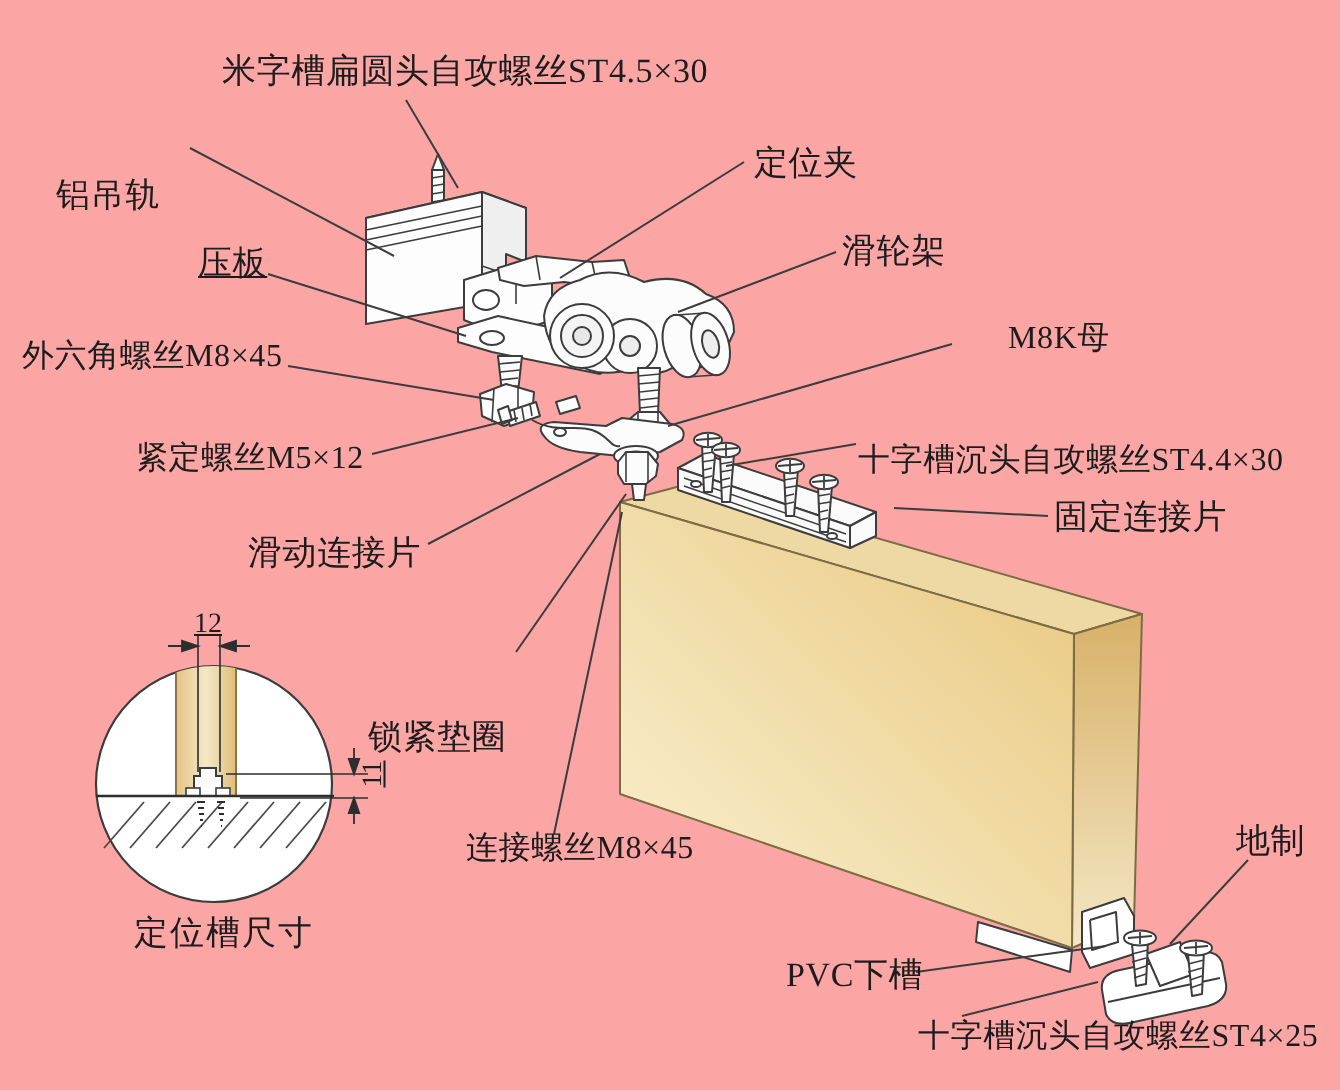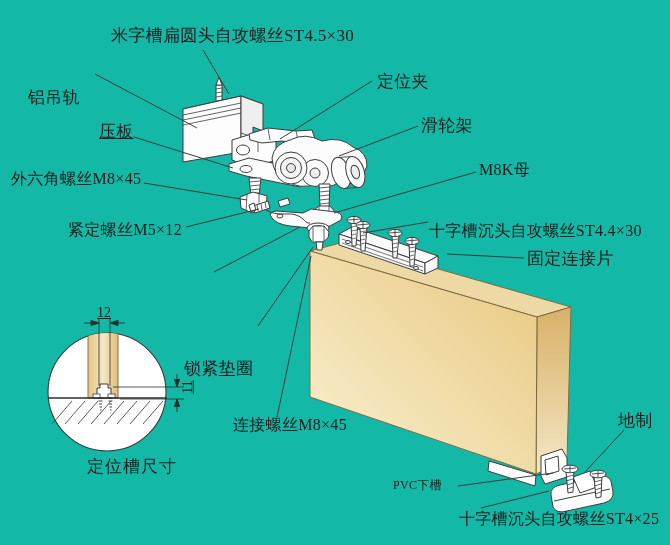--- a/index.html
+++ b/index.html
@@ -1,22 +1,22 @@
 <!DOCTYPE html>
 <html><head>
 <meta charset="utf-8">
 <style>
   html,body{margin:0;padding:0;background:#ffffff;}
-  #stage{position:relative;width:670px;height:545px;background:#14b8a6;overflow:hidden;
+  #stage{position:relative;width:670px;height:545px;background:#fca5a5;overflow:hidden;
          font-family:"Liberation Serif","DejaVu Serif",serif;color:#1a1a1a;}
   #stage svg{position:absolute;left:0;top:0;}
   .lbl{position:absolute;font-size:16px;line-height:1.1;white-space:nowrap;letter-spacing:0.3px;color:#1c1c1c;}
   .dim{position:absolute;font-size:14px;line-height:1;white-space:nowrap;color:#1c1c1c;text-decoration:underline;}
   .rot{transform:rotate(-90deg);transform-origin:center center;}
-  .caption{font-size:17px;letter-spacing:1px;margin-left:20px;}
+  .caption{font-size:17px;letter-spacing:1px;}
 </style>
 </head>
 <body>
 
 <div id="stage">
 
 <svg width="670" height="545" viewBox="0 0 670 545">
   <defs>
     <linearGradient id="gDoor" x1="0" y1="1" x2="1" y2="0">
       <stop offset="0" stop-color="#FAF1D2"></stop>
@@ -244,27 +244,28 @@
     <path d="M481,508 L549,491"></path>
   </g>
 </svg>
 
 <div class="lbl" style="left:111px;top:27px;font-size:17px;">米字槽扁圆头自攻螺丝ST4.5×30</div>
 <div class="lbl" style="left:28px;top:57px;font-size:17px;margin-top:32px;">铝吊轨</div>
 <div class="lbl" style="left:377px;top:73px;font-size:17px;">定位夹</div>
 <div class="lbl" style="left:99px;top:123px;font-size:17px;text-decoration:underline;">压板</div>
 <div class="lbl" style="left:421px;top:117px;font-size:17px;">滑轮架</div>
 <div class="lbl" style="left:11px;top:170px;">外六角螺丝M8×45</div>
-<div class="lbl" style="left:479px;top:161px;text-align:center;">M8K母</div>
+<div class="lbl" style="left:504px;top:161px;text-align:center;">M8K母</div>
 <div class="lbl" style="left:429px;top:222px;">十字槽沉头自攻螺丝ST4.4×30</div>
 <div class="lbl" style="left:68px;top:221px;">紧定螺丝M5×12</div>
 <div class="lbl" style="left:527px;top:250px;font-size:17px;">固定连接片</div>
+<div class="lbl" style="left:124px;top:268px;font-size:17px;">滑动连接片</div>
 <div class="lbl" style="left:184px;top:328px;font-size:17px;margin-top:32px;">锁紧垫圈</div>
 <div class="lbl" style="left:233px;top:416px;">连接螺丝M8×45</div>
 <div class="lbl" style="left:618px;top:412px;font-size:17px;">地制</div>
-<div class="lbl" style="left:393px;top:479px;font-size:12px;">PVC下槽</div>
+<div class="lbl" style="left:393px;top:479px;font-size:17px;">PVC下槽</div>
 <div class="lbl" style="left:459px;top:510px;">十字槽沉头自攻螺丝ST4×25</div>
 <div class="lbl caption" style="left:67px;top:458px;">定位槽尺寸</div>
 
 <div class="dim" style="left:97px;top:306px;">12</div>
 <div class="dim rot" style="left:181px;top:380px;">11</div>
 
 </div>
 
 </body></html>

